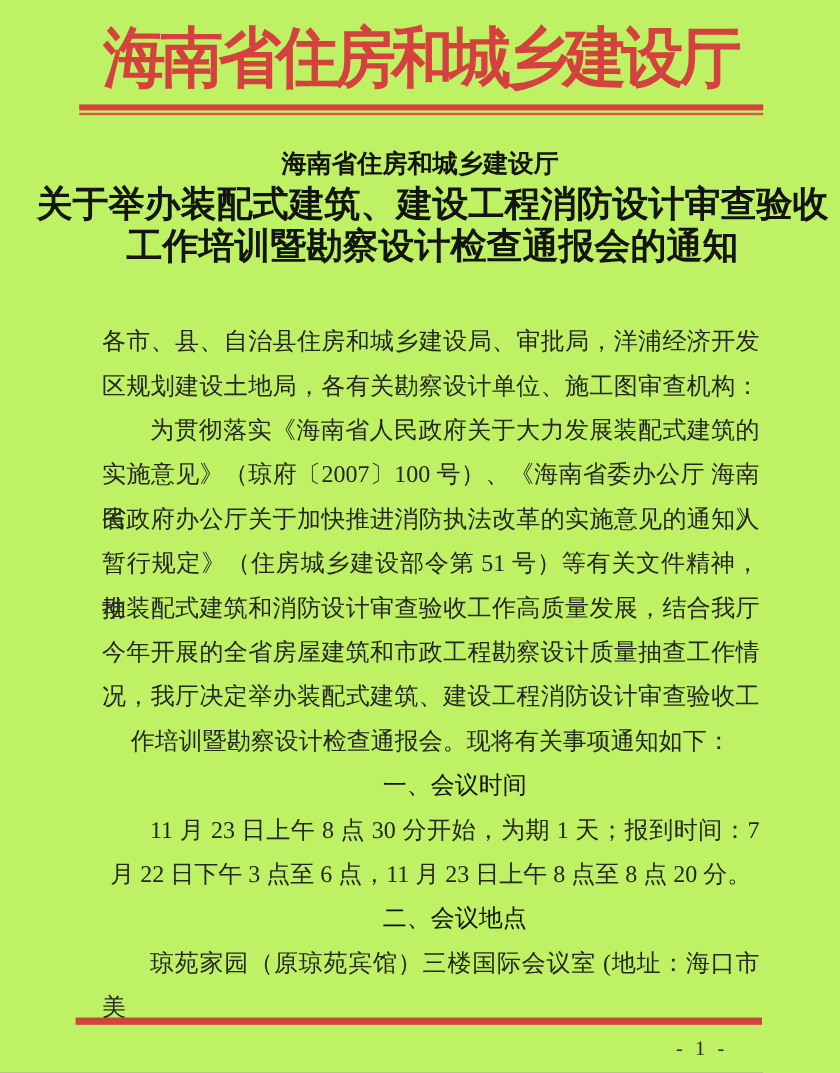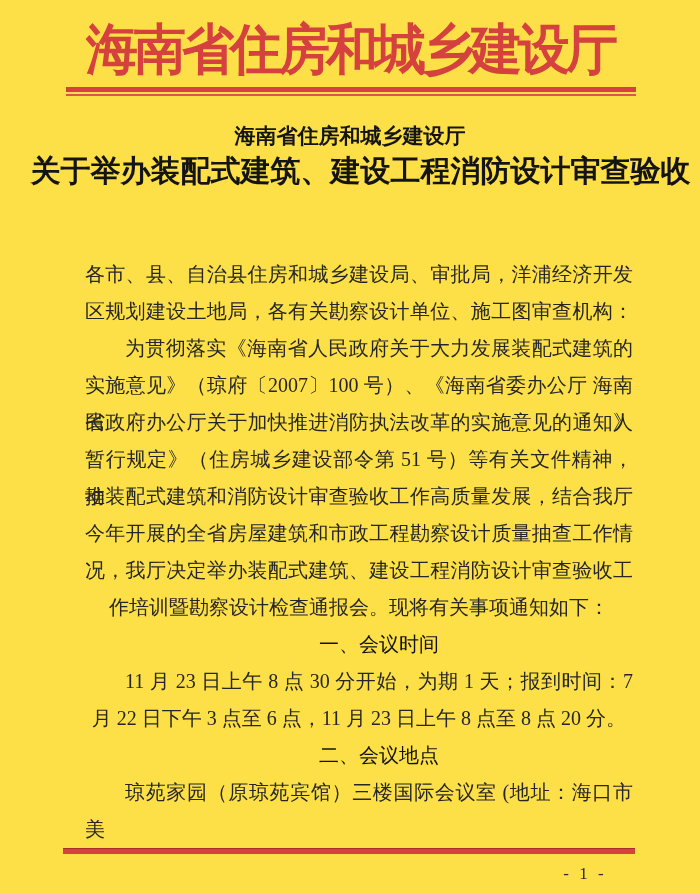--- a/index.html
+++ b/index.html
@@ -6,21 +6,21 @@
     margin: 0;
     padding: 0;
     background: #9a9a9a;
     font-family: "Liberation Serif", "DejaVu Serif", serif;
   }
   .page {
     position: relative;
     width: 700px;
     height: 894px;
     margin: 0 auto;
-    background: #fde047;
+    background: #bef264;
     overflow: hidden;
     color: #222;
   }
 
   
   .masthead {
     position: absolute;
     top: 14px;
     left: 0;
     width: 100%;
@@ -65,21 +65,21 @@
   }
   .doc-title .t2, .doc-title .t3 {
     font-size: 30px;
     line-height: 35px;
     margin-left: 21px;
   }
 
   
   .body-text {
     position: absolute;
-    top: 256px;
+    top: 267px;
     left: 85px;
     width: 548px;
     color: #262626;
   }
   .body-text .line {
     height: 37px;
     line-height: 37px;
     font-size: 20px;
     white-space: nowrap;
     text-align: center;
@@ -135,20 +135,21 @@
   <div class="masthead">海南省住房和城乡建设厅</div>
 
   <div class="masthead-rule">
     <div class="thick"></div>
     <div class="thin"></div>
   </div>
 
   <div class="doc-title">
     <div class="t1">海南省住房和城乡建设厅</div>
     <div class="t2">关于举办装配式建筑、建设工程消防设计审查验收</div>
+    <div class="t3">工作培训暨勘察设计检查通报会的通知</div>
   </div>
 
   <div class="body-text">
       <div class="line stretch">各市、县、自治县住房和城乡建设局、审批局，洋浦经济开发</div>
       <div class="line stretch">区规划建设土地局，各有关勘察设计单位、施工图审查机构：</div>
       <div class="line indent stretch">为贯彻落实《海南省人民政府关于大力发展装配式建筑的</div>
       <div class="line stretch">实施意见》（琼府〔2007〕100 号）、《海南省委办公厅 海南省人</div>
       <div class="line stretch">民政府办公厅关于加快推进消防执法改革的实施意见的通知》</div>
       <div class="line stretch">暂行规定》（住房城乡建设部令第 51 号）等有关文件精神，推</div>
       <div class="line stretch">动装配式建筑和消防设计审查验收工作高质量发展，结合我厅</div>

